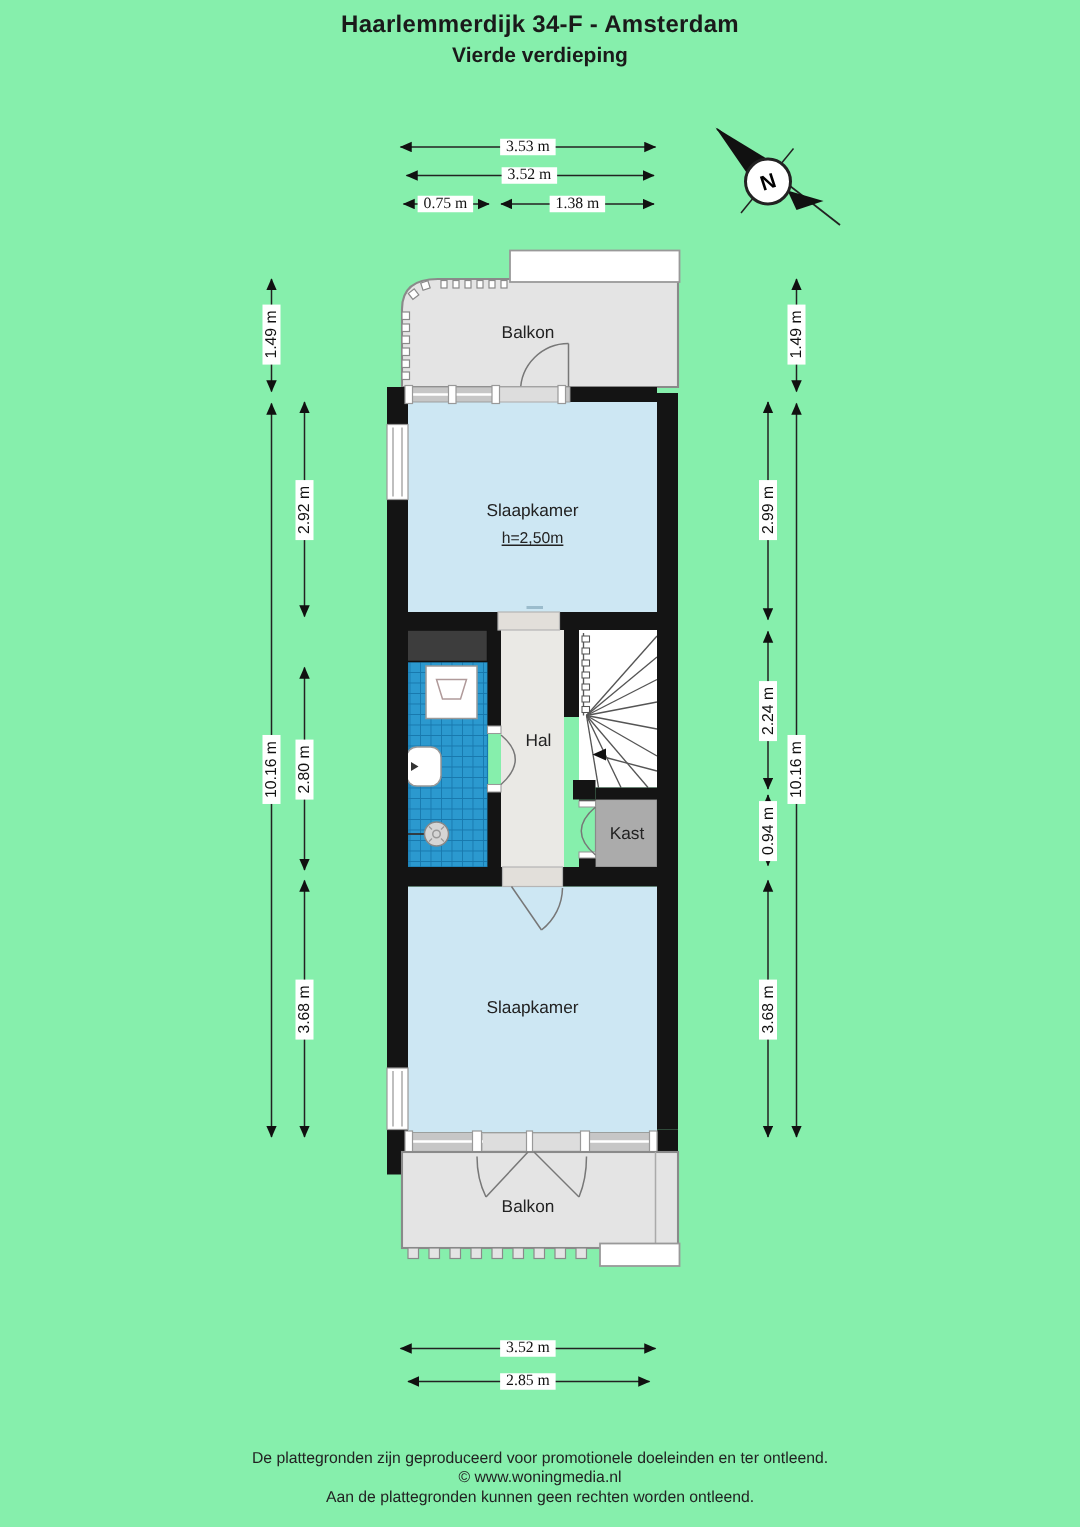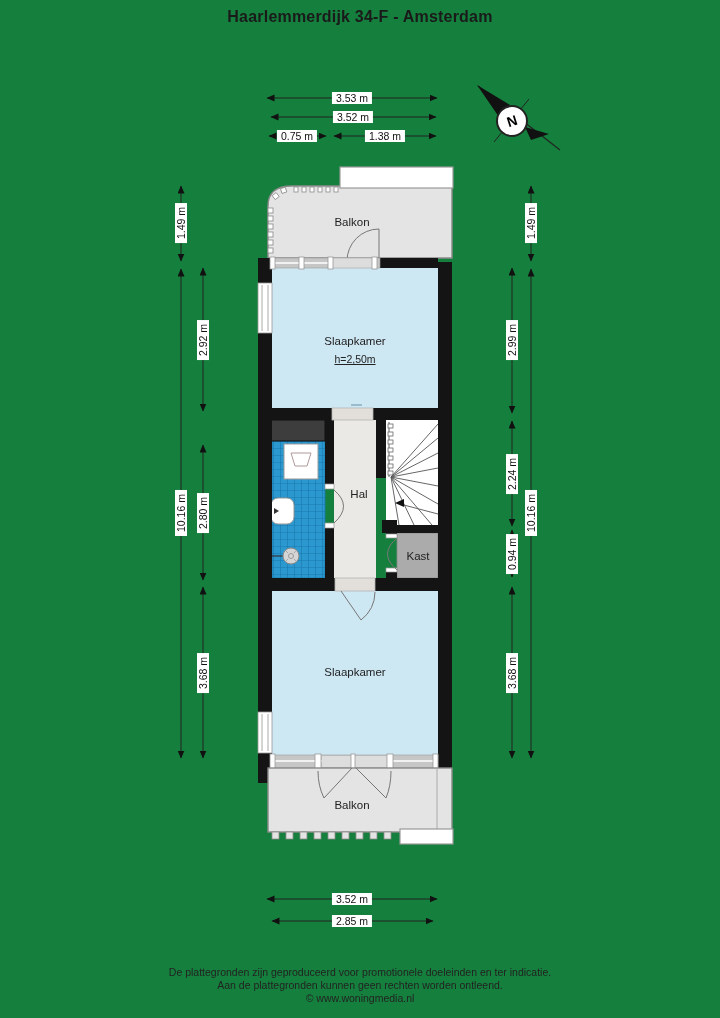--- a/index.html
+++ b/index.html
@@ -1,38 +1,39 @@
 <!DOCTYPE html>
 <html style="--c-wall: #141414; --c-room_fill: #cde7f3; --c-balcony_fill: #e4e4e4; --c-hall_fill: #eae9e5; --c-closet_fill: #ababab; --c-shaft_fill: #3d3d3d; --c-tile_fill: #2b99cf; --c-tile_grid: #1878ad; --c-frame_gray: #c6c6c6; --c-line_gray: #8a8a8a;"><head>
 <meta charset="utf-8">
 <style>
   html,body{margin:0;padding:0;background:#fff;}
-  #stage{position:relative;width:720px;height:1018px;background:#15803d;overflow:hidden;
+  #stage{position:relative;width:720px;height:1018px;background:#86efac;overflow:hidden;
          font-family:"Liberation Sans", sans-serif;color:#1a1a1a;}
   #plan-svg{position:absolute;left:0;top:0;}
   .title-block{position:absolute;left:0;top:8px;width:720px;text-align:center;}
   .title-line1{font-size:16px;font-weight:bold;letter-spacing:0.2px;}
   .title-line2{font-size:14px;font-weight:bold;margin-top:2px;}
   .room-label{position:absolute;transform:translate(-50%,-50%);font-size:11.5px;color:#222;
               white-space:nowrap;text-align:left;}
   .room-sub{position:absolute;transform:translate(-50%,-50%);font-size:10.5px;color:#222;white-space:nowrap;text-decoration:underline;}
   .hdim{position:absolute;transform:translate(-50%,-50%);font-size:10.5px;color:#111;background:#fff;
-        padding:0 4px;white-space:nowrap;}
+        padding:0 4px;white-space:nowrap;font-family:Liberation Serif, serif;}
   .vdim{position:absolute;transform:translate(-50%,-50%) rotate(-90deg);font-size:10.5px;color:#111;
         background:#fff;padding:0 4px;white-space:nowrap;}
   .footer-block{position:absolute;left:0;top:966px;width:720px;text-align:center;
                 font-size:10.5px;line-height:13px;color:#222;}
 </style>
 </head>
 <body>
 
 <div id="stage">
 
   <div class="title-block">
     <div class="title-line1">Haarlemmerdijk 34-F - Amsterdam</div>
+    <div class="title-line2">Vierde verdieping</div>
   </div>
 
   <svg id="plan-svg" width="720" height="1018" viewBox="0 0 720 1018">
     <defs>
       <marker id="arr" markerWidth="9" markerHeight="8" refX="7.5" refY="3.5" orient="auto-start-reverse" markerUnits="userSpaceOnUse">
         <path d="M0,0 L8,3.5 L0,7 Z" fill="#111"></path>
       </marker>
       <pattern id="tiles" width="7" height="7" patternUnits="userSpaceOnUse">
         <rect width="7" height="7" style="fill:var(--c-tile_fill,#2b99cf)"></rect>
         <path d="M0,0 H7 M0,0 V7" style="stroke:var(--c-tile_grid,#1878ad)" stroke-width="1.2" fill="none"></path>
@@ -262,18 +263,18 @@
   <div class="vdim" style="left:203px;top:673px">3.68 m</div>
   <div class="vdim" style="left:181px;top:513px">10.16 m</div>
   <div class="vdim" style="left:531px;top:223px">1.49 m</div>
   <div class="vdim" style="left:512px;top:340px">2.99 m</div>
   <div class="vdim" style="left:512px;top:474px">2.24 m</div>
   <div class="vdim" style="left:512px;top:554px">0.94 m</div>
   <div class="vdim" style="left:512px;top:673px">3.68 m</div>
   <div class="vdim" style="left:531px;top:513px">10.16 m</div>
 
   <div class="footer-block">
-    <div>De plattegronden zijn geproduceerd voor promotionele doeleinden en ter indicatie.</div>
+    <div>De plattegronden zijn geproduceerd voor promotionele doeleinden en ter ontleend.</div>
+    <div>© www.woningmedia.nl</div>
     <div>Aan de plattegronden kunnen geen rechten worden ontleend.</div>
-    <div>© www.woningmedia.nl</div>
   </div>
 
 </div>
 
 </body></html>

